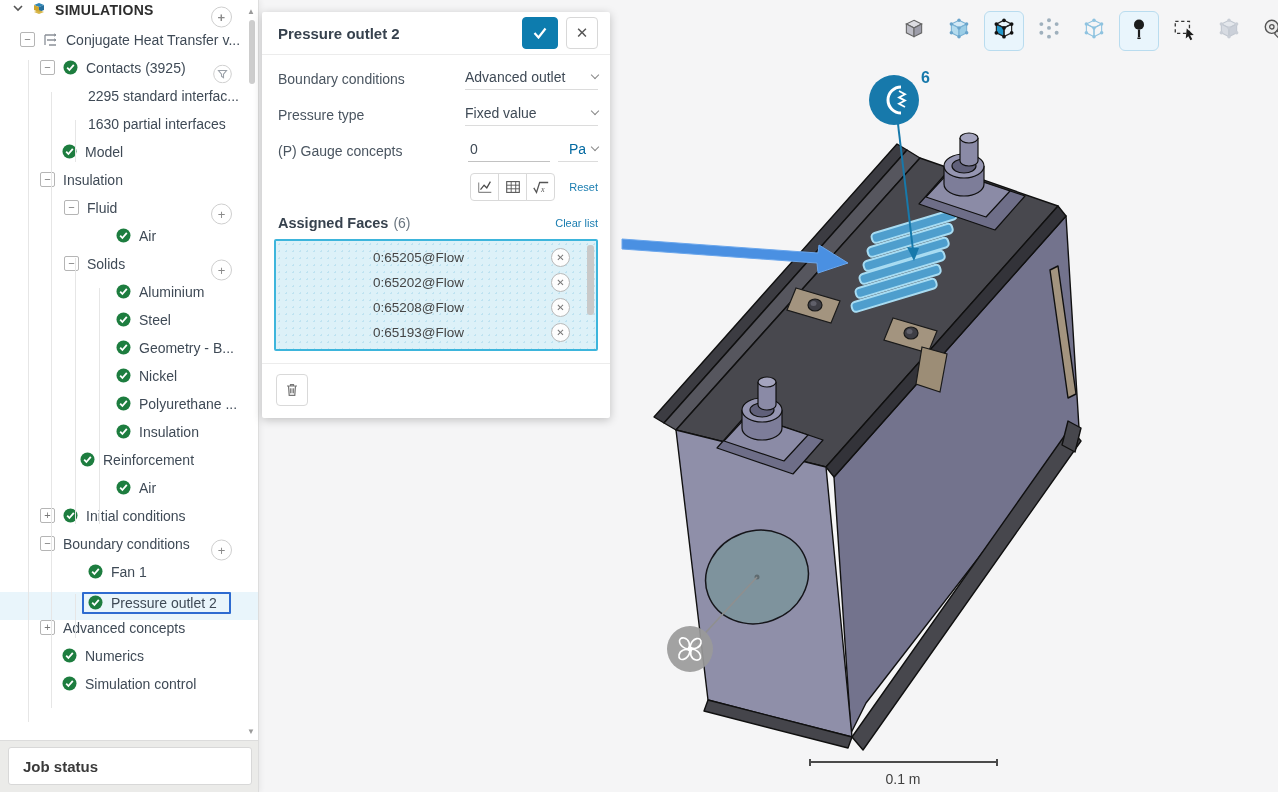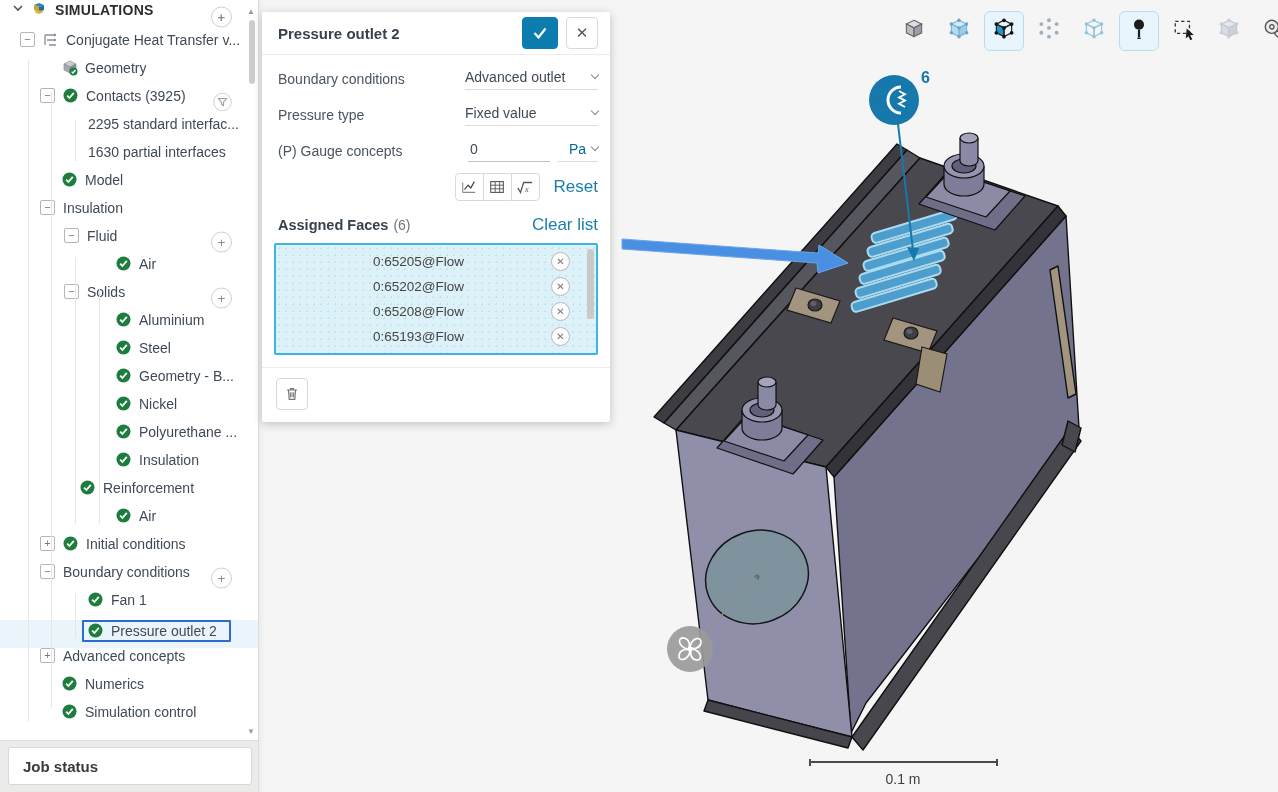--- a/index.html
+++ b/index.html
@@ -53,21 +53,21 @@
   .chev{border:solid #888;border-width:0 1.5px 1.5px 0;padding:2.5px;transform:rotate(45deg);margin-left:6px;margin-top:-3px;}
   .finput{width:80px;border:none;border-bottom:1px solid #c2c2c2;font-size:14px;color:#3f4a56;
     font-family:"Liberation Sans",sans-serif;padding:0 0 4px 2px;outline:none;background:transparent;}
   .funit{width:40px;display:flex;align-items:center;justify-content:flex-end;
     border-bottom:1px solid #dcdcdc;padding-bottom:4px;margin-left:8px;color:#0369a1;cursor:pointer;}
   #fp-tools{display:flex;align-items:center;justify-content:flex-end;padding:4px 12px 8px 16px;gap:0;}
   .mini-btn{width:27px;height:26px;background:#fff;border:1px solid #d9d9d9;display:flex;
     align-items:center;justify-content:center;cursor:pointer;margin-left:-1px;}
   .mini-btn:first-child{border-radius:4px 0 0 4px;margin-left:0;}
   .mini-btn:nth-child(3){border-radius:0 4px 4px 0;}
-  .linklike{color:#1a7db0;font-size:17px;cursor:pointer;margin-left:14px;text-align:right;}
+  .linklike{color:#1a7db0;font-size:11px;cursor:pointer;margin-left:14px;text-align:right;}
   #fp-assigned{display:flex;align-items:center;padding:6px 12px 8px 16px;}
   #af-label{font-weight:bold;color:#37424e;font-size:14.5px;}
   #af-count{color:#6b7680;margin-left:5px;}
   #af-spacer{flex:1;}
   #faces-box{position:relative;margin:0 12px 12px 12px;height:108px;border:2px solid #3db5dc;border-radius:2px;
     background-color:#ddf1f8;background-image:radial-gradient(#bfe3f1 1px,transparent 1px);background-size:7px 7px;
     overflow:hidden;text-align:center;}
   .face-row{display:flex;align-items:center;height:24px;padding:0 26px 0 10px;font-size:13.5px;color:#454545;margin-top:1px;}
   .face-row .fname{flex:1;}
   .face-x{width:17px;height:17px;border:1px solid #b9b9b9;border-radius:50%;background:#fdfdfd;
@@ -292,32 +292,20 @@
         <div class="trow" style="padding-left: 20px;">
           <span class="exp">−</span>
           <span class="ticon">
             <svg width="16" height="16" viewBox="0 0 16 16" stroke="#8a9098" stroke-width="1.3" fill="none">
               <path d="M2,3 h11 M2,3 v10 M4,8 h9 M4,8 v0 M6,13 h7"></path>
               <path d="M11,1.8 l2,1.2 -2,1.2 M11,6.8 l2,1.2 -2,1.2" stroke-width="1"></path>
             </svg>
           </span>
           <span class="lab">Conjugate Heat Transfer v...</span>
         </div>
-        <div class="trow" style="padding-left: 62px;">
-          <span class="ticon">
-            <svg width="16" height="16" viewBox="0 0 16 16">
-              <polygon points="8,1 14,4 8,7 2,4" fill="#cdcdd4" stroke="#8a8a94" stroke-width=".7"></polygon>
-              <polygon points="2,4 8,7 8,13 2,10" fill="#a9a9b4" stroke="#8a8a94" stroke-width=".7"></polygon>
-              <polygon points="14,4 8,7 8,13 14,10" fill="#90909c" stroke="#8a8a94" stroke-width=".7"></polygon>
-              <circle cx="11.5" cy="11.5" r="4" fill="#1d7d3f"></circle>
-              <path d="M9.6,11.6 l1.3,1.4 2.6,-3" stroke="#fff" stroke-width="1.3" fill="none"></path>
-            </svg>
-          </span>
-          <span class="lab">Geometry</span>
-        </div>
         <div class="trow" style="padding-left: 40px;">
           <span class="exp">−</span>
           <span class="ticon">
             <svg width="15" height="15" viewBox="0 0 15 15">
               <circle cx="7.5" cy="7.5" r="7" fill="#1d7d3f"></circle>
               <path d="M4.2,7.6 l2.2,2.4 4.4,-5.2" stroke="#fff" stroke-width="1.8" fill="none"></path>
             </svg>
           </span>
           <span class="lab">Contacts (3925)</span>
           <span class="trail" style="border:none">

